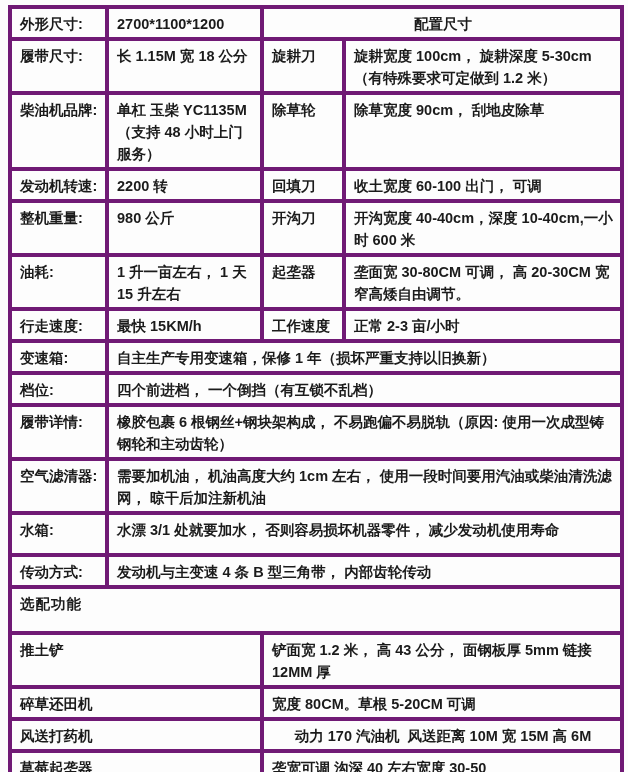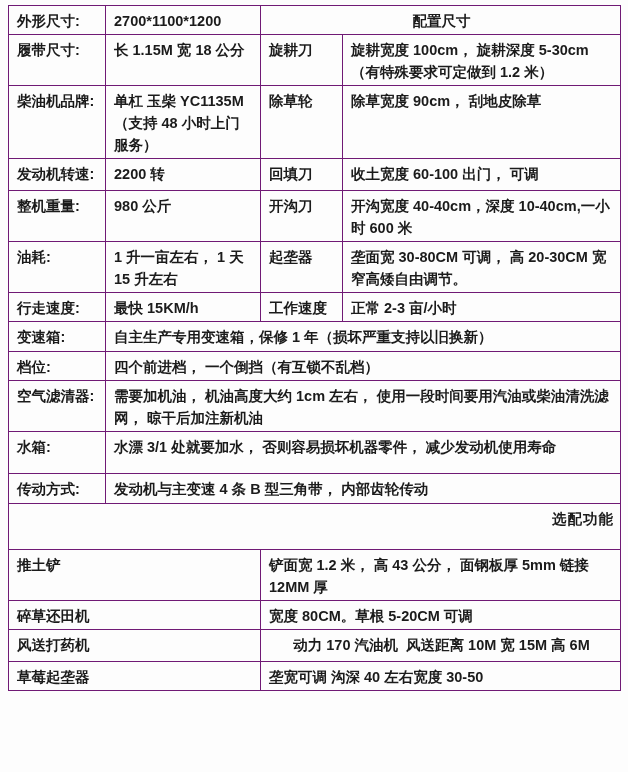--- a/index.html
+++ b/index.html
@@ -12,34 +12,34 @@
     font-weight:700;
     overflow:hidden;
   }
   table.spec{
     position:absolute;left:8px;top:5px;
     width:612px;
     border-collapse:collapse;
     table-layout:fixed;
   }
   table.spec td{
-    border:1px solid #701a75;
+    border:4px solid #701a75;
     vertical-align:top;
     padding:4px 6px 2px 8px;
     font-size:14.5px;
     line-height:22px;
     word-break:break-word;
     overflow:hidden;
   }
   td.hdr{
     text-align:center;
     padding-left:0;padding-right:0;
   }
   td.section-title{
-    text-align:right;
+    text-align:left;
     font-size:26px;
     line-height:38px;
     padding:4px 0 2px 0;
     letter-spacing:1px;
     margin-left:48px;
   }
   td.pre{white-space:pre-wrap;text-align:center;}
 </style>
 </head>
 <body>
@@ -98,20 +98,24 @@
     </tr>
 
     <tr style="height:30px">
       <td>变速箱:</td>
       <td colspan="3">自主生产专用变速箱，保修 1 年（损坏严重支持以旧换新）</td>
     </tr>
     <tr style="height:29px">
       <td>档位:</td>
       <td colspan="3">四个前进档， 一个倒挡（有互锁不乱档）</td>
     </tr>
+    <tr style="height:45px">
+      <td>履带详情:</td>
+      <td colspan="3">橡胶包裹 6 根钢丝+钢块架构成， 不易跑偏不易脱轨（原因: 使用一次成型铸钢轮和主动齿轮）</td>
+    </tr>
     <tr style="height:50px">
       <td>空气滤清器:</td>
       <td colspan="3">需要加机油， 机油高度大约 1cm 左右， 使用一段时间要用汽油或柴油清洗滤网， 晾干后加注新机油</td>
     </tr>
     <tr style="height:42px">
       <td>水箱:</td>
       <td colspan="3">水漂 3/1 处就要加水， 否则容易损坏机器零件， 减少发动机使用寿命</td>
     </tr>
     <tr style="height:30px">
       <td>传动方式:</td>

